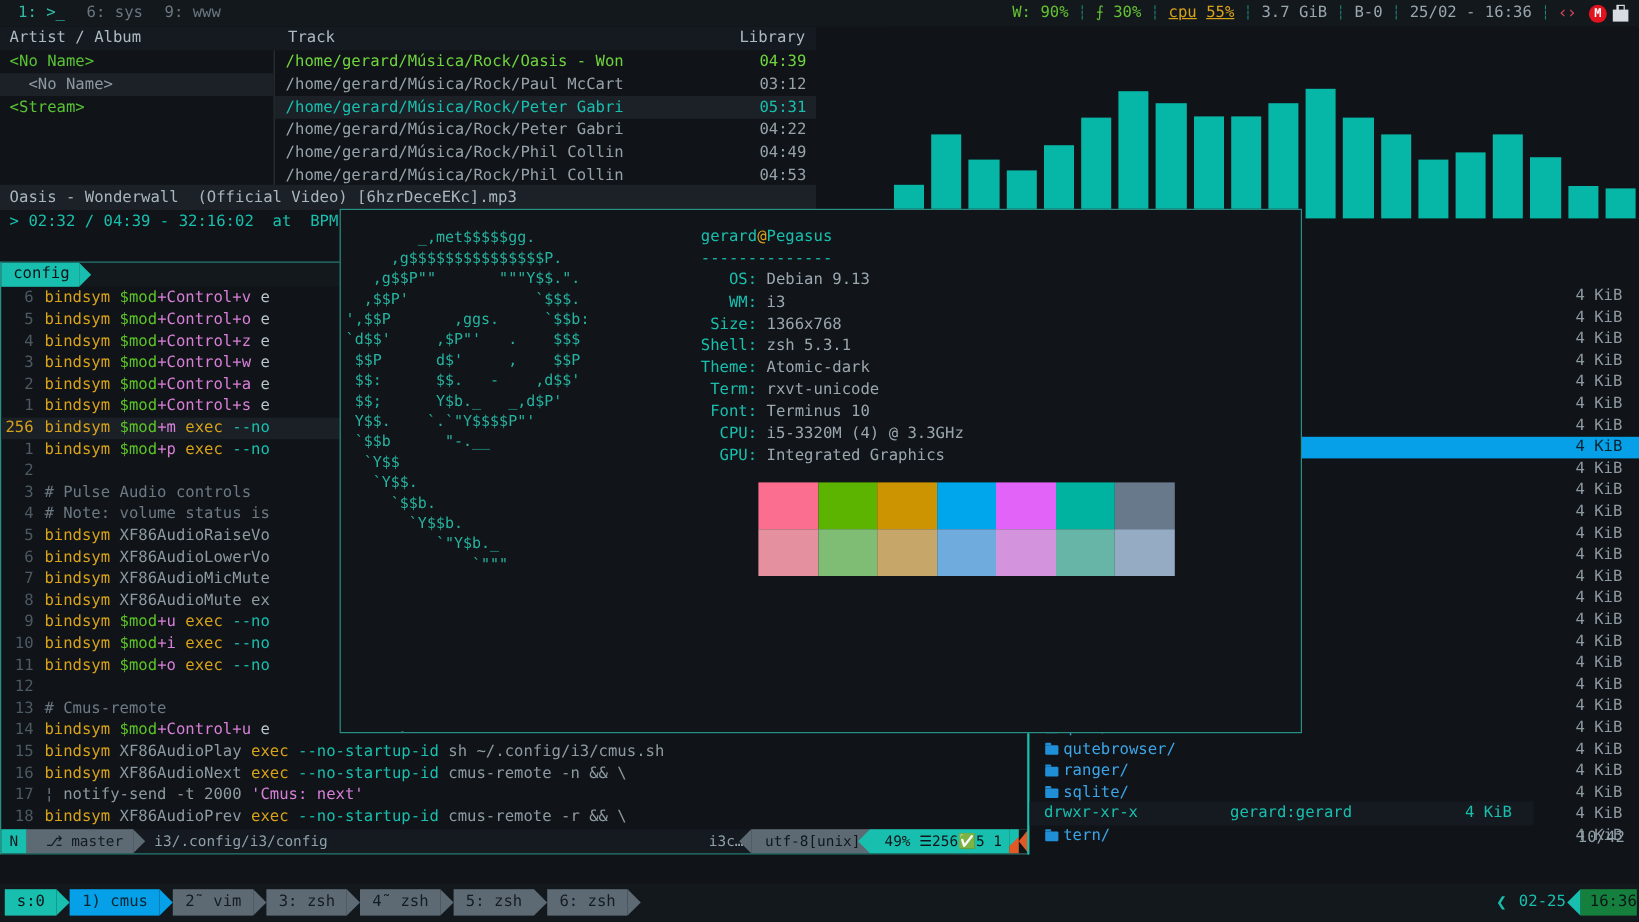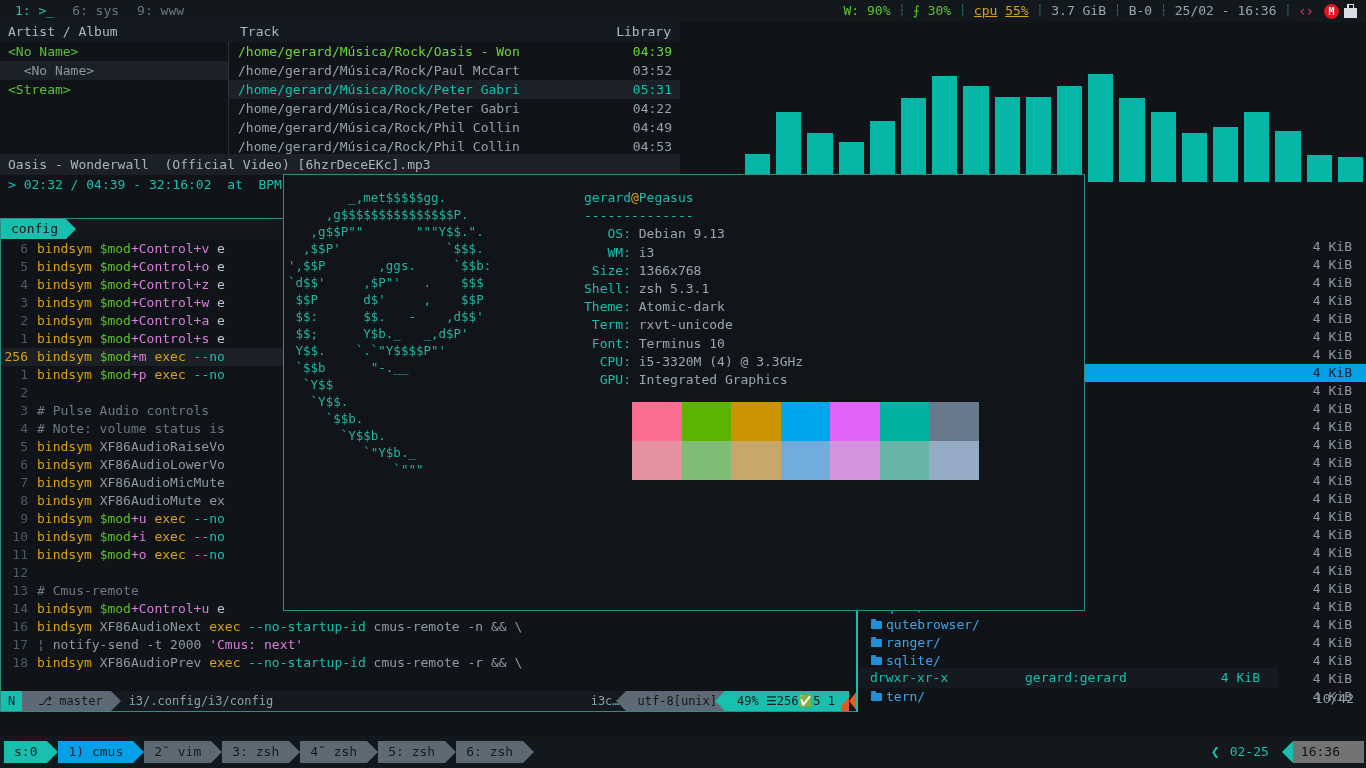--- a/index.html
+++ b/index.html
@@ -158,22 +158,22 @@
          background:#5d6a74; color:#151c21; white-space:pre; }
   .wsb:after{content:"";position:absolute;right:-11px;top:0;width:0;height:0;
     border-top:11px solid transparent;border-bottom:11px solid transparent;border-left:11px solid #5d6a74;}
   .wsb.mode { background:#19bfae; color:#0f171b; }
   .wsb.mode:after{ border-left-color:#19bfae; }
   .wsb.focus{ background:#06a0e8; color:#062431; }
   .wsb.focus:after{ border-left-color:#06a0e8; }
   .clock { margin-left:auto; display:flex; align-items:center; padding-right:2px; }
   .clock .arrow { color:#19bfae; font-size:15px; padding:0 10px 0 4px; }
   .clock .date { color:#19bfae; padding-right:4px; }
-  .clock .time { background:#737373; color:#0c1417; height:22px; line-height:22px;
-                 padding:0 24px 0 8px; position:relative; margin-left:20px;}
+  .clock .time { background:#15803d; color:#0c1417; height:22px; line-height:22px;
+                 padding:0 0 0 8px; position:relative; margin-left:8px;}
   .clock .time:before{content:"";position:absolute;left:-11px;top:0;width:0;height:0;
     border-top:11px solid transparent;border-bottom:11px solid transparent;border-right:11px solid #19bfae;}
 </style>
 </head>
 <body>
 
 <div class="screen">
 
   <div class="topbar">
     <div class="ws-top" id="topws">
@@ -211,21 +211,21 @@
       <span class="h3">Library</span>
     </div>
     <div class="body">
       <div class="lpane" id="cmusleft">
           <div class="lrow">&lt;No Name&gt;</div>
           <div class="lrow sub sel">  &lt;No Name&gt;</div>
           <div class="lrow">&lt;Stream&gt;</div>
         </div>
       <div class="rpane" id="cmusright">
           <div class="trow playing"><span class="p">/home/gerard/Música/Rock/Oasis - Won</span><span class="d">04:39</span></div>
-          <div class="trow"><span class="p">/home/gerard/Música/Rock/Paul McCart</span><span class="d">03:52</span></div>
+          <div class="trow"><span class="p">/home/gerard/Música/Rock/Paul McCart</span><span class="d">03:12</span></div>
           <div class="trow cur"><span class="p">/home/gerard/Música/Rock/Peter Gabri</span><span class="d">05:31</span></div>
           <div class="trow"><span class="p">/home/gerard/Música/Rock/Peter Gabri</span><span class="d">04:22</span></div>
           <div class="trow"><span class="p">/home/gerard/Música/Rock/Phil Collin</span><span class="d">04:49</span></div>
           <div class="trow"><span class="p">/home/gerard/Música/Rock/Phil Collin</span><span class="d">04:53</span></div>
         </div>
     </div>
     <div class="titleline">Oasis - Wonderwall  (Official Video) [6hzrDeceEKc].mp3</div>
     <div class="statline">&gt; 02:32 / 04:39 - 32:16:02  at  BPM  all from sorted library | CEB</div>
   </div>
   <div class="cmus-right-edge"></div>
@@ -274,20 +274,21 @@
         <div class="ln"><span class="num">5</span><span class="txt"><span class="k-orange">bindsym </span><span class="k-grey">XF86AudioRaiseVo</span></span></div>
         <div class="ln"><span class="num">6</span><span class="txt"><span class="k-orange">bindsym </span><span class="k-grey">XF86AudioLowerVo</span></span></div>
         <div class="ln"><span class="num">7</span><span class="txt"><span class="k-orange">bindsym </span><span class="k-grey">XF86AudioMicMute</span></span></div>
         <div class="ln"><span class="num">8</span><span class="txt"><span class="k-orange">bindsym </span><span class="k-grey">XF86AudioMute ex</span></span></div>
         <div class="ln"><span class="num">9</span><span class="txt"><span class="k-orange">bindsym </span><span class="k-green">$mod</span><span class="k-pink">+u</span><span class="k-orange"> exec </span><span class="k-teal">--no</span></span></div>
         <div class="ln"><span class="num">10</span><span class="txt"><span class="k-orange">bindsym </span><span class="k-green">$mod</span><span class="k-pink">+i</span><span class="k-orange"> exec </span><span class="k-teal">--no</span></span></div>
         <div class="ln"><span class="num">11</span><span class="txt"><span class="k-orange">bindsym </span><span class="k-green">$mod</span><span class="k-pink">+o</span><span class="k-orange"> exec </span><span class="k-teal">--no</span></span></div>
         <div class="ln"><span class="num">12</span><span class="txt"></span></div>
         <div class="ln"><span class="num">13</span><span class="txt"><span class="k-cmt"># Cmus-remote</span></span></div>
         <div class="ln"><span class="num">14</span><span class="txt"><span class="k-orange">bindsym </span><span class="k-green">$mod</span><span class="k-pink">+Control+u</span><span class="k-white"> e</span></span></div>
+        <div class="ln"><span class="num">15</span><span class="txt"><span class="k-orange">bindsym </span><span class="k-grey">XF86AudioPlay </span><span class="k-orange">exec </span><span class="k-teal">--no-startup-id </span><span class="k-grey">sh ~/.config/i3/cmus.sh</span></span></div>
         <div class="ln"><span class="num">16</span><span class="txt"><span class="k-orange">bindsym </span><span class="k-grey">XF86AudioNext </span><span class="k-orange">exec </span><span class="k-teal">--no-startup-id </span><span class="k-grey">cmus-remote -n &amp;&amp; \</span></span></div>
         <div class="ln"><span class="num">17</span><span class="txt"><span class="k-cmt">¦ </span><span class="k-grey">notify-send -t 2000 </span><span class="k-pink">'Cmus: next'</span></span></div>
         <div class="ln"><span class="num">18</span><span class="txt"><span class="k-orange">bindsym </span><span class="k-grey">XF86AudioPrev </span><span class="k-orange">exec </span><span class="k-teal">--no-startup-id </span><span class="k-grey">cmus-remote -r &amp;&amp; \</span></span></div>
       </div>
     <div class="statusline">
       <span class="pl pl-n">N</span>
       <span class="pl pl-b">⎇ master</span>
       <span class="pl pl-f">i3/.config/i3/config</span>
       <span class="pl-sp"></span>
       <span class="pl pl-ft">i3c…</span>

